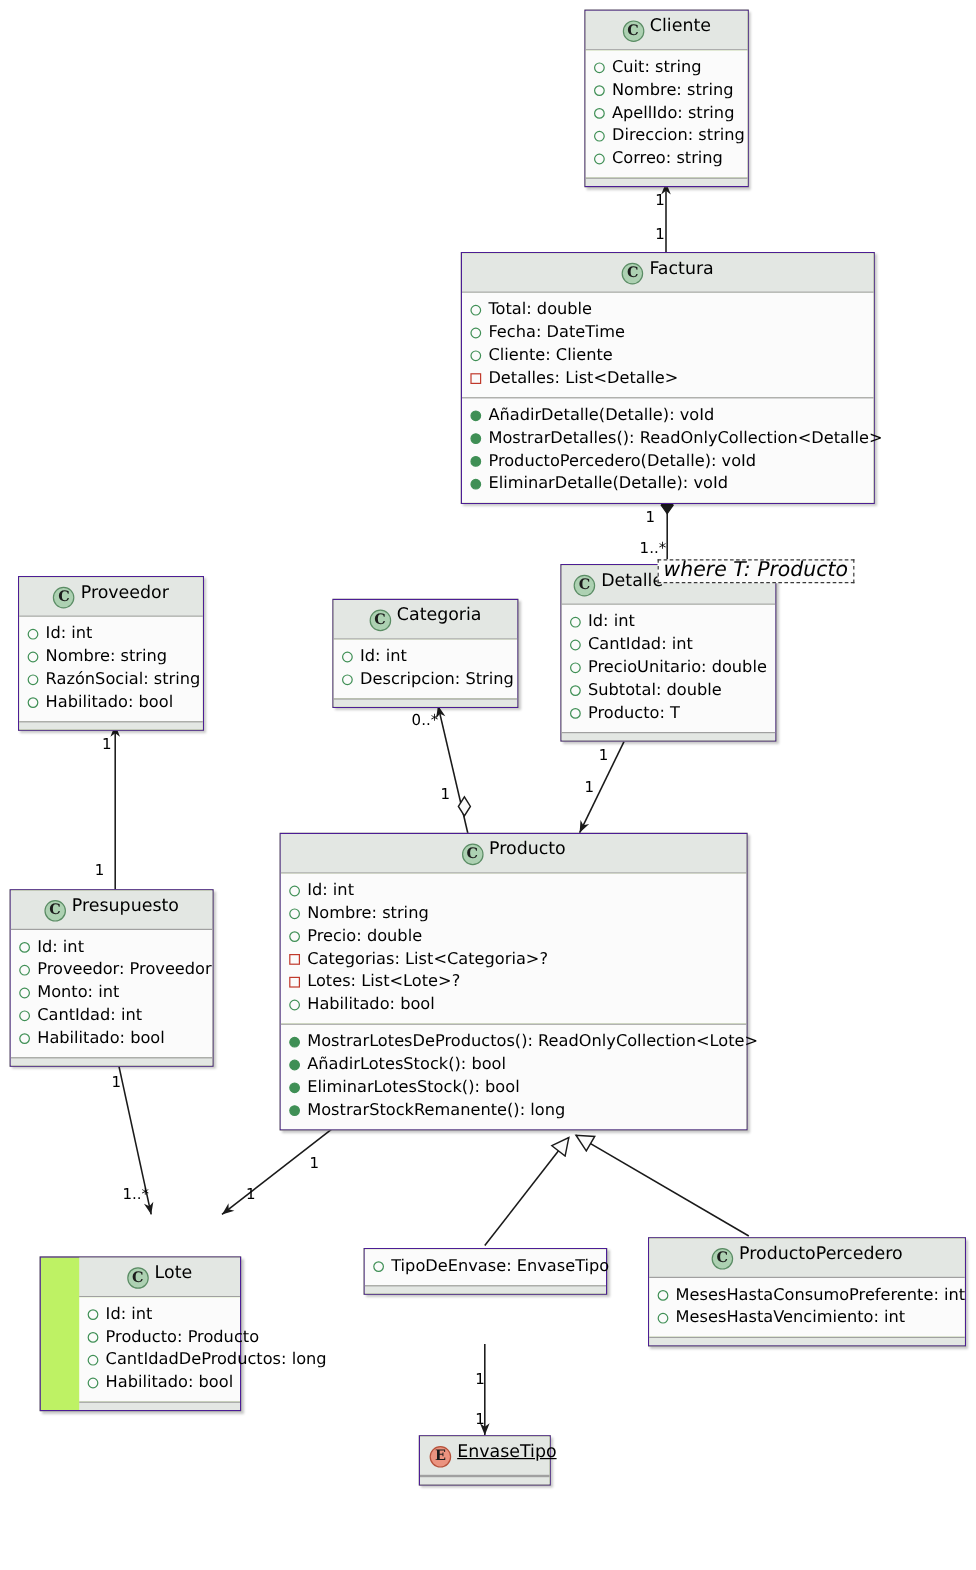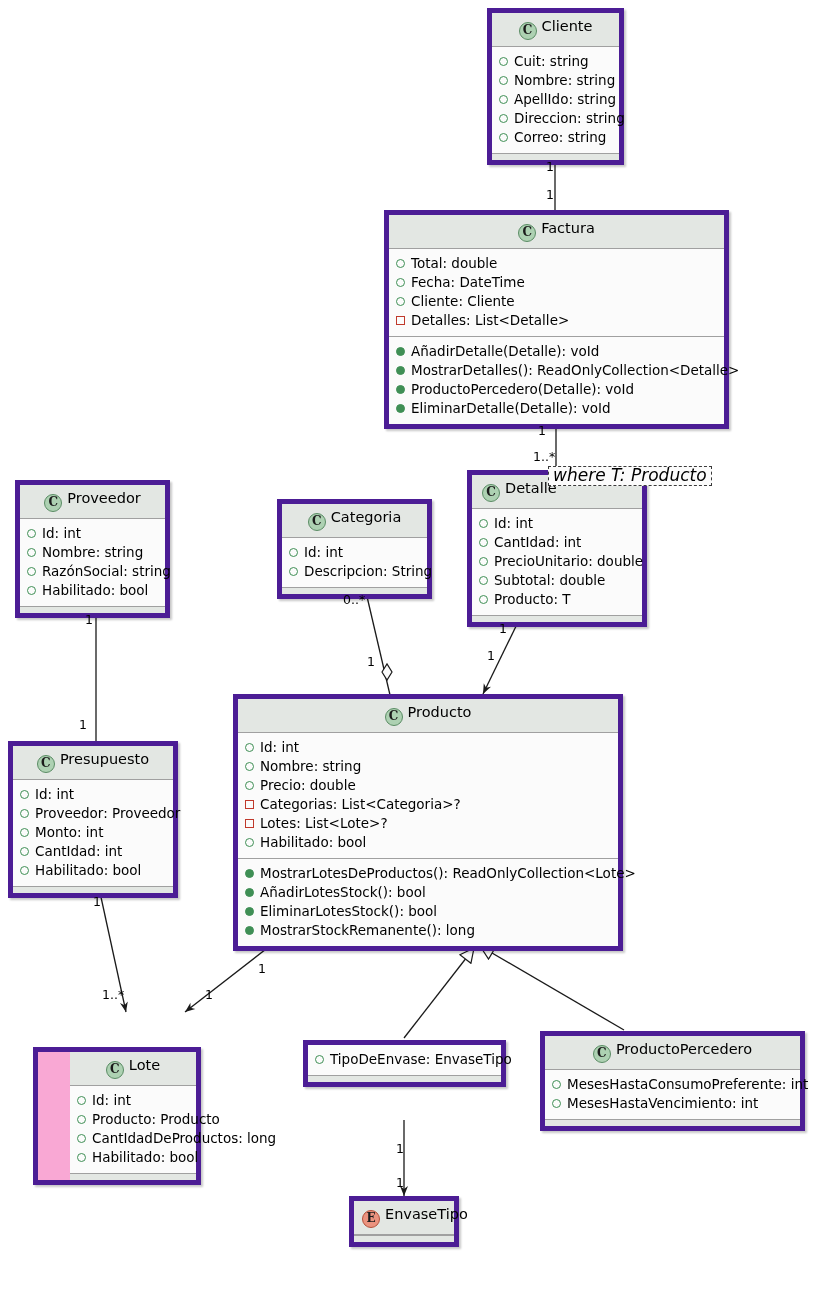--- a/index.html
+++ b/index.html
@@ -24,22 +24,22 @@
   #edges {
     position: absolute;
     left: 0; top: 0;
     width: 813px;
     height: 1308px;
     pointer-events: none;
   }
   .uml-class {
     position: absolute;
     box-sizing: border-box;
-    border: 5px solid #4c1d95;
-    background: #f9a8d4;
+    border: 1px solid #4c1d95;
+    background: #bef264;
     box-shadow: 2px 2px 2px rgba(0,0,0,0.22);
   }
   .uml-header {
     background: #e3e7e3;
     border-bottom: 1px solid #a0a0a0;
     text-align: center;
     padding: 5px 8px 6px 8px;
     font-size: 14.5px;
     white-space: nowrap;
     line-height: 16px;
@@ -443,21 +443,21 @@
         </div>
       <div class="member">
           <span class="mark mark-pub-field"></span>
           <span>MesesHastaVencimiento: int</span>
         </div>
     </div>
     <div class="uml-foot"></div>
   </div>
 
   <div class="uml-class" style="left:349px; top:1196px; width:110px;">
-    <div class="uml-header" style="text-align:left; padding-left:8px;">
+    <div class="uml-header" style="text-align:left; padding-left:8px;text-decoration:underline;">
       <span class="badge badge-enum">E</span><span>EnvaseTipo</span>
     </div>
     <div class="uml-foot"></div>
   </div>
 
   <div class="edge-label" style="left:546px; top:160px;">1</div>
   <div class="edge-label" style="left:546px; top:188px;">1</div>
   <div class="edge-label" style="left:538px; top:424px;">1</div>
   <div class="edge-label" style="left:533px; top:450px;">1..*</div>
   <div class="edge-label" style="left:343px; top:593px;">0..*</div>

